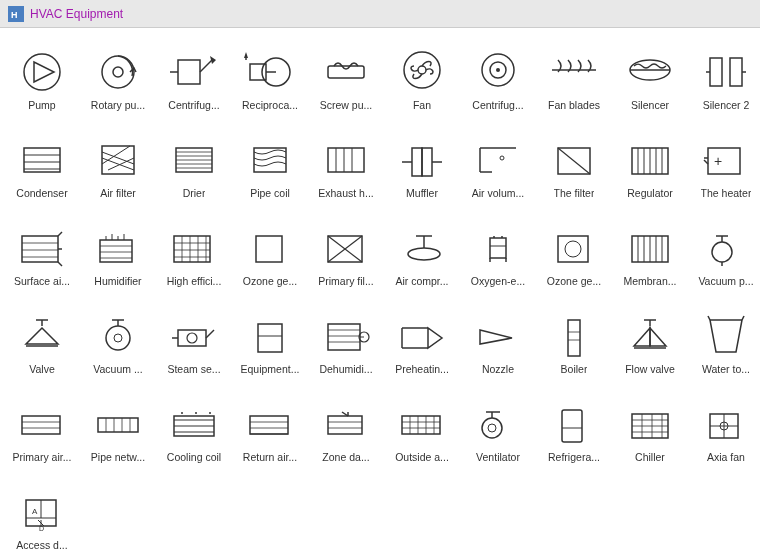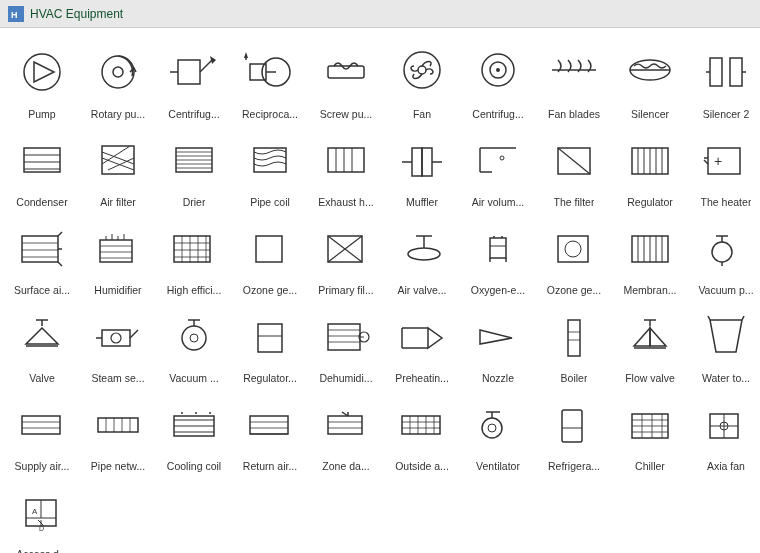--- a/index.html
+++ b/index.html
@@ -3,37 +3,37 @@
   <meta charset="utf-8">
   <style>
     * { margin: 0; padding: 0; box-sizing: border-box; }
     body { font-family: Arial, sans-serif; font-size: 11px; background: #f0f0f0; user-select: none; }
     
     .title-bar {
       display: flex; align-items: center; background: #e8e8e8;
       border-bottom: 1px solid #ccc; padding: 4px 8px; height: 28px;
     }
     .title-bar-icon { width: 16px; height: 16px; margin-right: 6px; background: #4a7fc1; display: flex; align-items: center; justify-content: center; }
-    .title-bar-text { font-size: 12px; font-weight: normal; color: #14532d; }
+    .title-bar-text { font-size: 12px; font-weight: normal; color: #a21caf; }
     
     .main { background: #fff; padding: 8px 4px; }
     
     .grid { display: grid; grid-template-columns: repeat(10, 76px); gap: 0; }
     
     .item {
       display: flex; flex-direction: column; align-items: center; justify-content: flex-start;
       padding: 6px 2px 4px; width: 76px; height: 88px; cursor: pointer;
     }
     
     .icon-box {
       width: 60px; height: 55px; display: flex; align-items: center; justify-content: center;
     }
     
     .label {
-      font-size: 10.5px; color: #333; text-align: right; margin-top: 11px;
+      font-size: 10.5px; color: #333; text-align: right; margin-top: 2px;
       white-space: nowrap; overflow: hidden; text-overflow: ellipsis; max-width: 72px;
     }
     
     svg { overflow: visible; }
   </style>
 </head>
 <body>
 
 <div class="title-bar">
   <div class="title-bar-icon">
@@ -358,21 +358,21 @@
     </div>
 
     <div class="item">
       <div class="icon-box">
         <svg width="52" height="48" viewBox="0 0 52 48">
           <ellipse cx="28" cy="32" rx="16" ry="6" fill="none" stroke="#333" stroke-width="1.5"></ellipse>
           <line x1="28" y1="26" x2="28" y2="14" stroke="#333" stroke-width="1.5"></line>
           <line x1="20" y1="14" x2="36" y2="14" stroke="#333" stroke-width="1.5"></line>
         </svg>
       </div>
-      <div class="label">Air valve...</div>
+      <div class="label">Air compr...</div>
     </div>
 
     <div class="item">
       <div class="icon-box">
         <svg width="52" height="48" viewBox="0 0 52 48">
           <rect x="18" y="16" width="16" height="20" fill="none" stroke="#333" stroke-width="1.5"></rect>
           <line x1="22" y1="14" x2="22" y2="16" stroke="#333" stroke-width="1.5"></line>
           <line x1="30" y1="14" x2="30" y2="16" stroke="#333" stroke-width="1.5"></line>
           <line x1="18" y1="36" x2="18" y2="40" stroke="#333" stroke-width="1.5"></line>
           <line x1="34" y1="36" x2="34" y2="40" stroke="#333" stroke-width="1.5"></line>
@@ -426,49 +426,49 @@
           <line x1="20" y1="10" x2="32" y2="10" stroke="#333" stroke-width="1.5"></line>
           <line x1="10" y1="36" x2="42" y2="36" stroke="#333" stroke-width="1.5"></line>
         </svg>
       </div>
       <div class="label">Valve</div>
     </div>
 
     <div class="item">
       <div class="icon-box">
         <svg width="52" height="48" viewBox="0 0 52 48">
+          <circle cx="26" cy="28" r="12" fill="none" stroke="#333" stroke-width="1.5"></circle>
+          <circle cx="26" cy="28" r="4" fill="none" stroke="#333" stroke-width="1"></circle>
+          <line x1="26" y1="16" x2="26" y2="10" stroke="#333" stroke-width="1.5"></line>
+          <line x1="20" y1="10" x2="32" y2="10" stroke="#333" stroke-width="1.5"></line>
+        </svg>
+      </div>
+      <div class="label">Vacuum ...</div>
+    </div>
+
+    <div class="item">
+      <div class="icon-box">
+        <svg width="52" height="48" viewBox="0 0 52 48">
           <rect x="10" y="20" width="28" height="16" fill="none" stroke="#333" stroke-width="1.5"></rect>
           <circle cx="24" cy="28" r="5" fill="none" stroke="#333" stroke-width="1.2"></circle>
           <line x1="10" y1="28" x2="4" y2="28" stroke="#333" stroke-width="1.5"></line>
           <line x1="38" y1="28" x2="46" y2="20" stroke="#333" stroke-width="1.5"></line>
         </svg>
       </div>
       <div class="label">Steam se...</div>
     </div>
 
     <div class="item">
       <div class="icon-box">
         <svg width="52" height="48" viewBox="0 0 52 48">
-          <circle cx="26" cy="28" r="12" fill="none" stroke="#333" stroke-width="1.5"></circle>
-          <circle cx="26" cy="28" r="4" fill="none" stroke="#333" stroke-width="1"></circle>
-          <line x1="26" y1="16" x2="26" y2="10" stroke="#333" stroke-width="1.5"></line>
-          <line x1="20" y1="10" x2="32" y2="10" stroke="#333" stroke-width="1.5"></line>
-        </svg>
-      </div>
-      <div class="label">Vacuum ...</div>
-    </div>
-
-    <div class="item">
-      <div class="icon-box">
-        <svg width="52" height="48" viewBox="0 0 52 48">
           <rect x="14" y="14" width="24" height="28" fill="none" stroke="#333" stroke-width="1.5"></rect>
           <line x1="14" y1="26" x2="38" y2="26" stroke="#333" stroke-width="1"></line>
         </svg>
       </div>
-      <div class="label">Regulator...</div>
+      <div class="label">Equipment...</div>
     </div>
 
     <div class="item">
       <div class="icon-box">
         <svg width="52" height="48" viewBox="0 0 52 48">
           <rect x="8" y="14" width="32" height="26" fill="none" stroke="#333" stroke-width="1.5"></rect>
           <line x1="8" y1="20" x2="40" y2="20" stroke="#333" stroke-width="0.8"></line>
           <line x1="8" y1="26" x2="40" y2="26" stroke="#333" stroke-width="0.8"></line>
           <line x1="8" y1="32" x2="40" y2="32" stroke="#333" stroke-width="0.8"></line>
           <circle cx="44" cy="27" r="5" fill="none" stroke="#333" stroke-width="1.2"></circle>
@@ -537,21 +537,21 @@
     </div>
 
     <div class="item">
       <div class="icon-box">
         <svg width="52" height="48" viewBox="0 0 52 48">
           <rect x="6" y="18" width="38" height="18" fill="none" stroke="#333" stroke-width="1.5"></rect>
           <line x1="6" y1="24" x2="44" y2="24" stroke="#333" stroke-width="0.8"></line>
           <line x1="6" y1="30" x2="44" y2="30" stroke="#333" stroke-width="0.8"></line>
         </svg>
       </div>
-      <div class="label">Supply air...</div>
+      <div class="label">Primary air...</div>
     </div>
 
     <div class="item">
       <div class="icon-box">
         <svg width="52" height="48" viewBox="0 0 52 48">
           <rect x="6" y="20" width="40" height="14" fill="none" stroke="#333" stroke-width="1.5"></rect>
           <line x1="14" y1="20" x2="14" y2="34" stroke="#333" stroke-width="0.8"></line>
           <line x1="22" y1="20" x2="22" y2="34" stroke="#333" stroke-width="0.8"></line>
           <line x1="30" y1="20" x2="30" y2="34" stroke="#333" stroke-width="0.8"></line>
           <line x1="38" y1="20" x2="38" y2="34" stroke="#333" stroke-width="0.8"></line>

